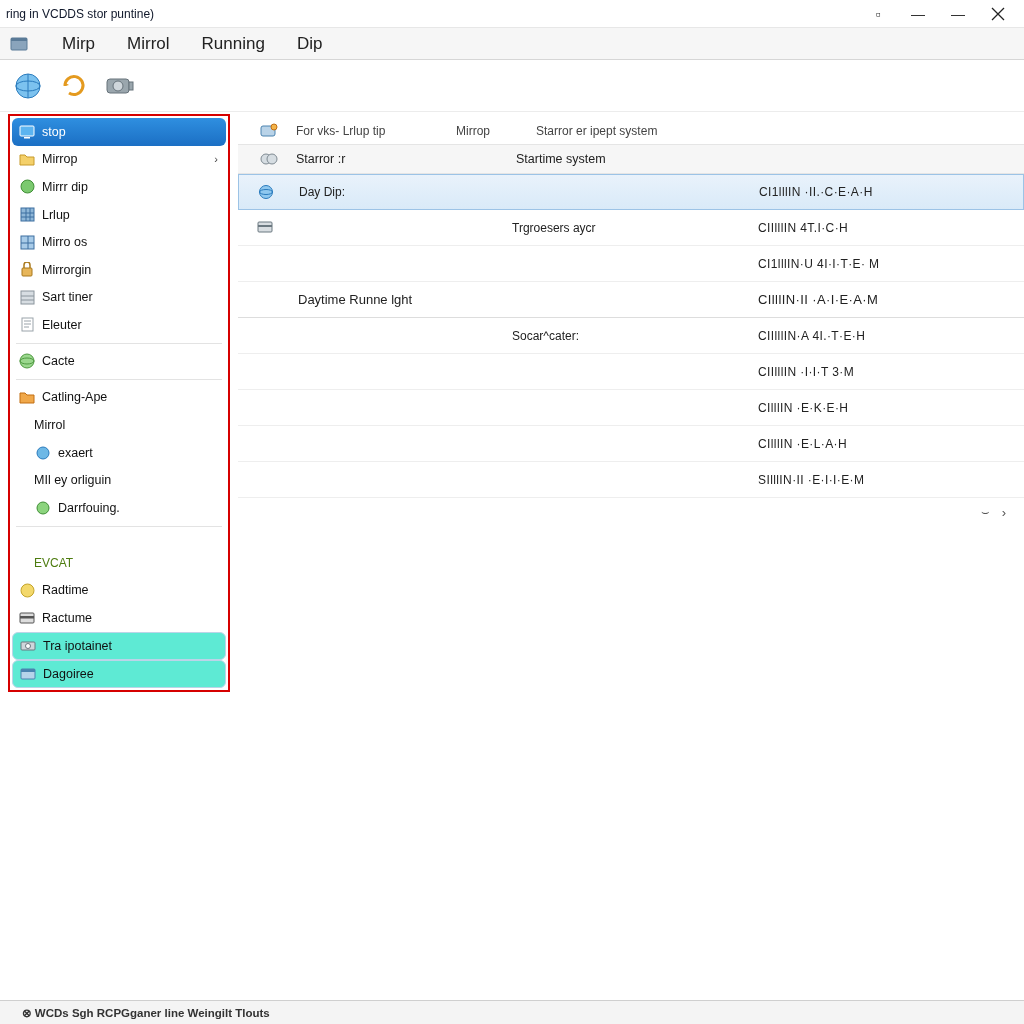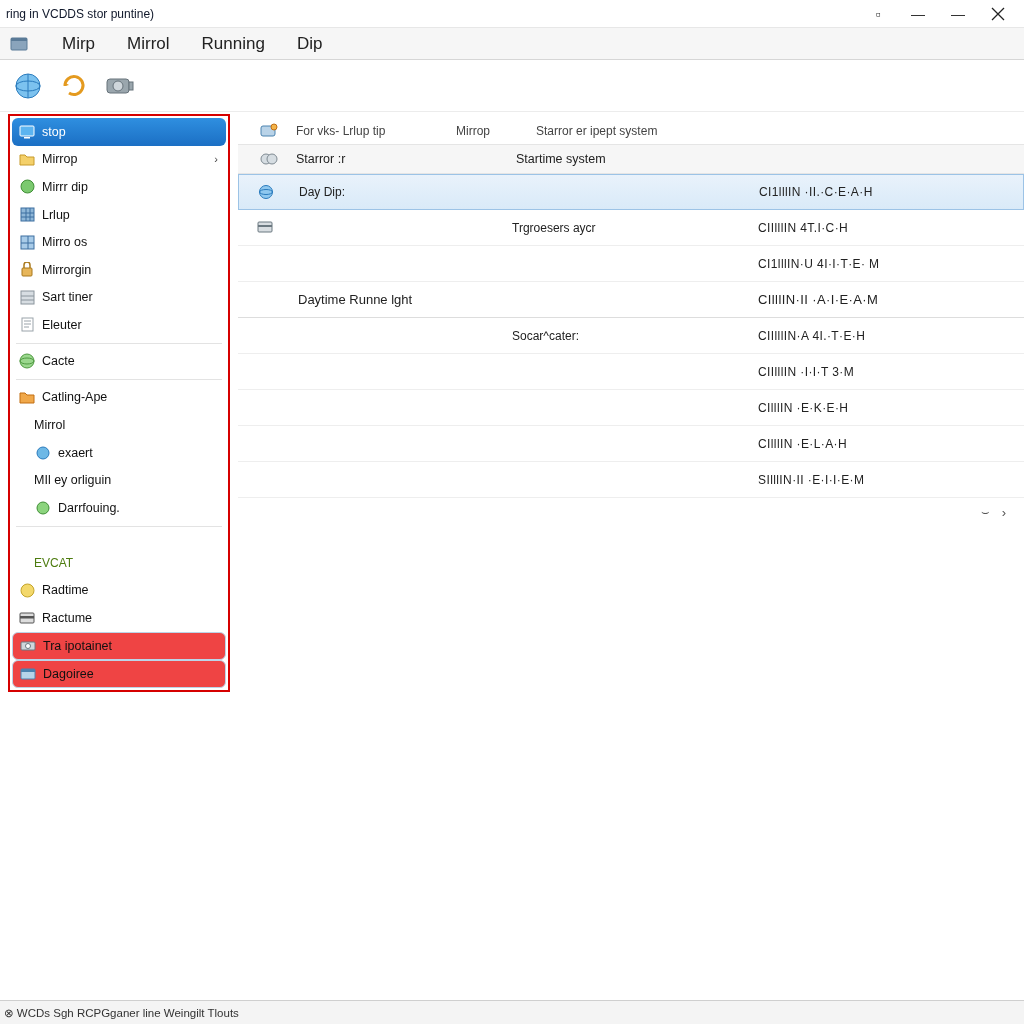--- a/index.html
+++ b/index.html
@@ -88,21 +88,21 @@
     color: #111;
     position: relative;
     border-radius: 6px;
   }
   .side-item.selected {
     background: linear-gradient(#2f8fe0, #1b6fc4);
     color: #fff;
   }
   .side-item.boxed {
     border: 1px solid #bcd4e8;
-    background: #ef4444;
+    background: #5eead4;
   }
   .side-item.indent { padding-left: 22px; }
   .side-item.header { color:#4d7c0f; font-size:12px; }
   .side-item .chev {
     position: absolute; right: 8px; top: 50%; transform: translateY(-50%);
     font-size: 11px; color: #444;
   }
   .side-sep { height: 1px; background: #e3e3e3; margin: 4px 4px; }
   .ico {
     width: 18px; height: 18px; display: inline-flex;
@@ -167,23 +167,24 @@
     height: 28px; padding-right: 18px; gap: 12px; color:#555;
     font-size: 13px;
   }
   
   .statusbar {
     height: 24px;
     border-top: 1px solid #cfcfcf;
     background: #f4f4f4;
     display: flex;
     align-items: center;
-    padding: 0 4px;
+    padding: 0 22px;
     font-size: 11.5px;
     color: #333;
+    font-weight: bold;
   }
   
   svg { display: block; }
 </style>
 </head>
 <body>
 
 <div class="titlebar">
   <span class="title">ring in VCDDS stor puntine)</span>
   <span class="spacer"></span>

